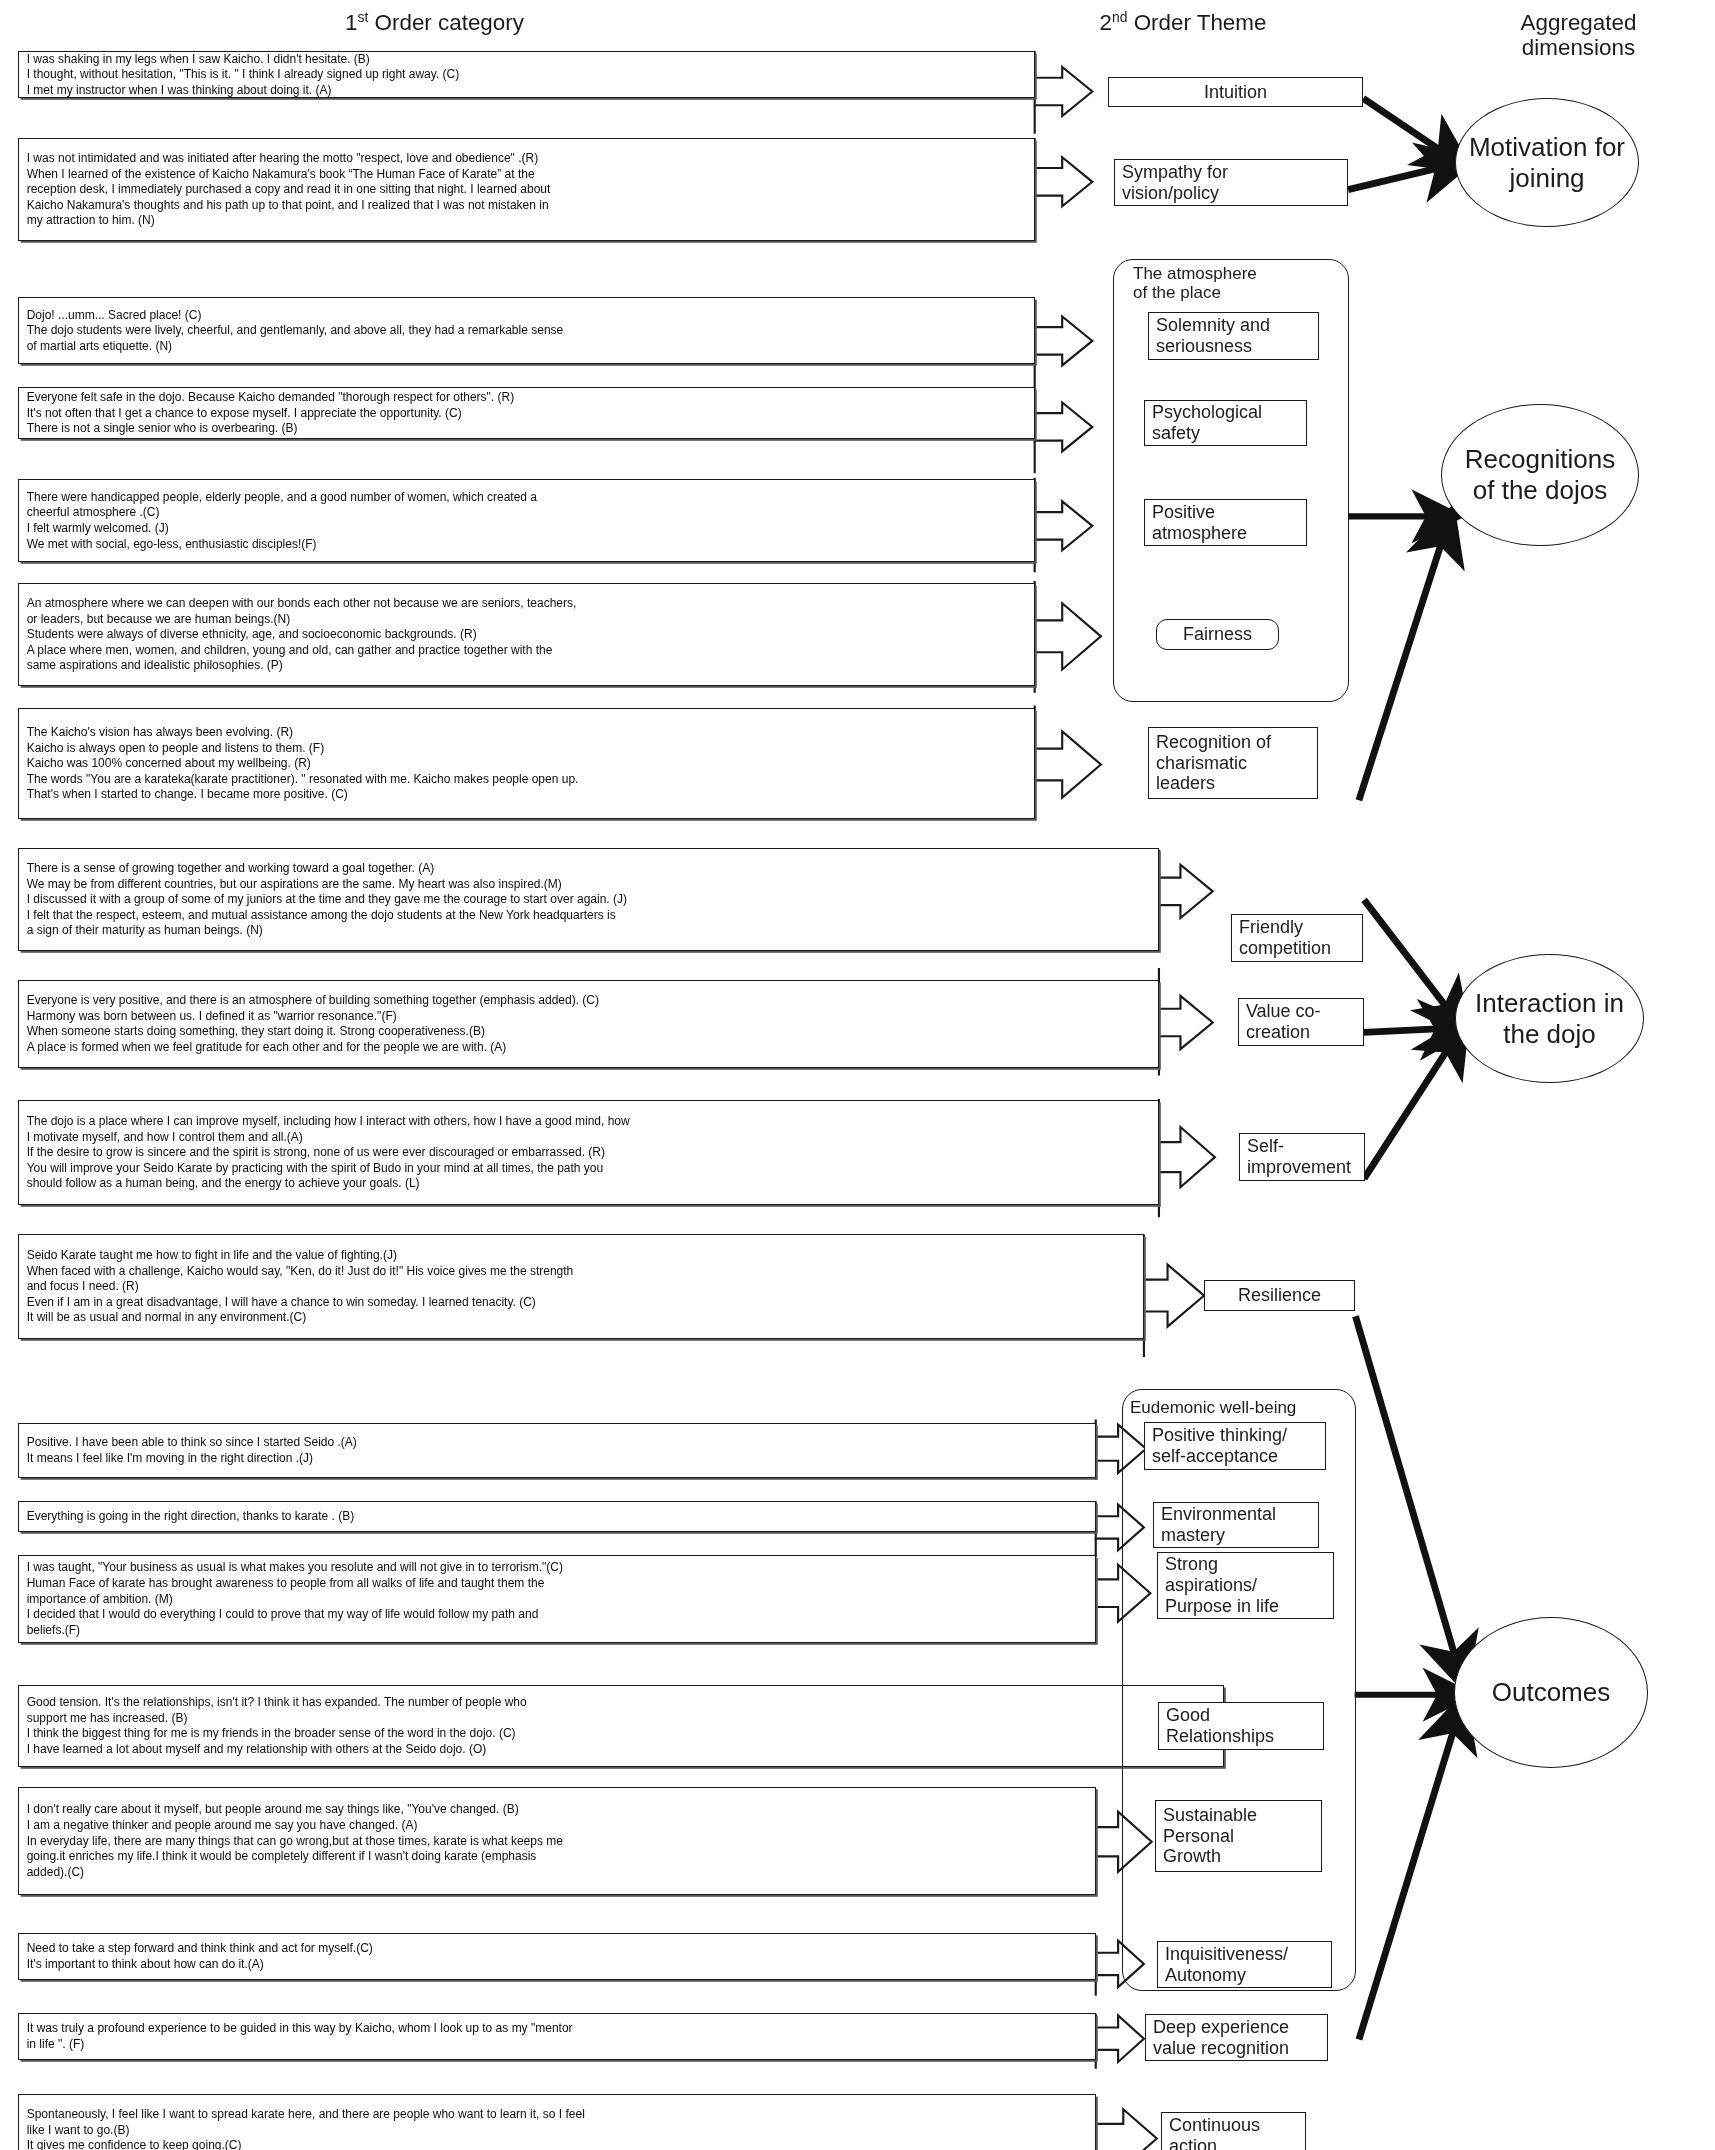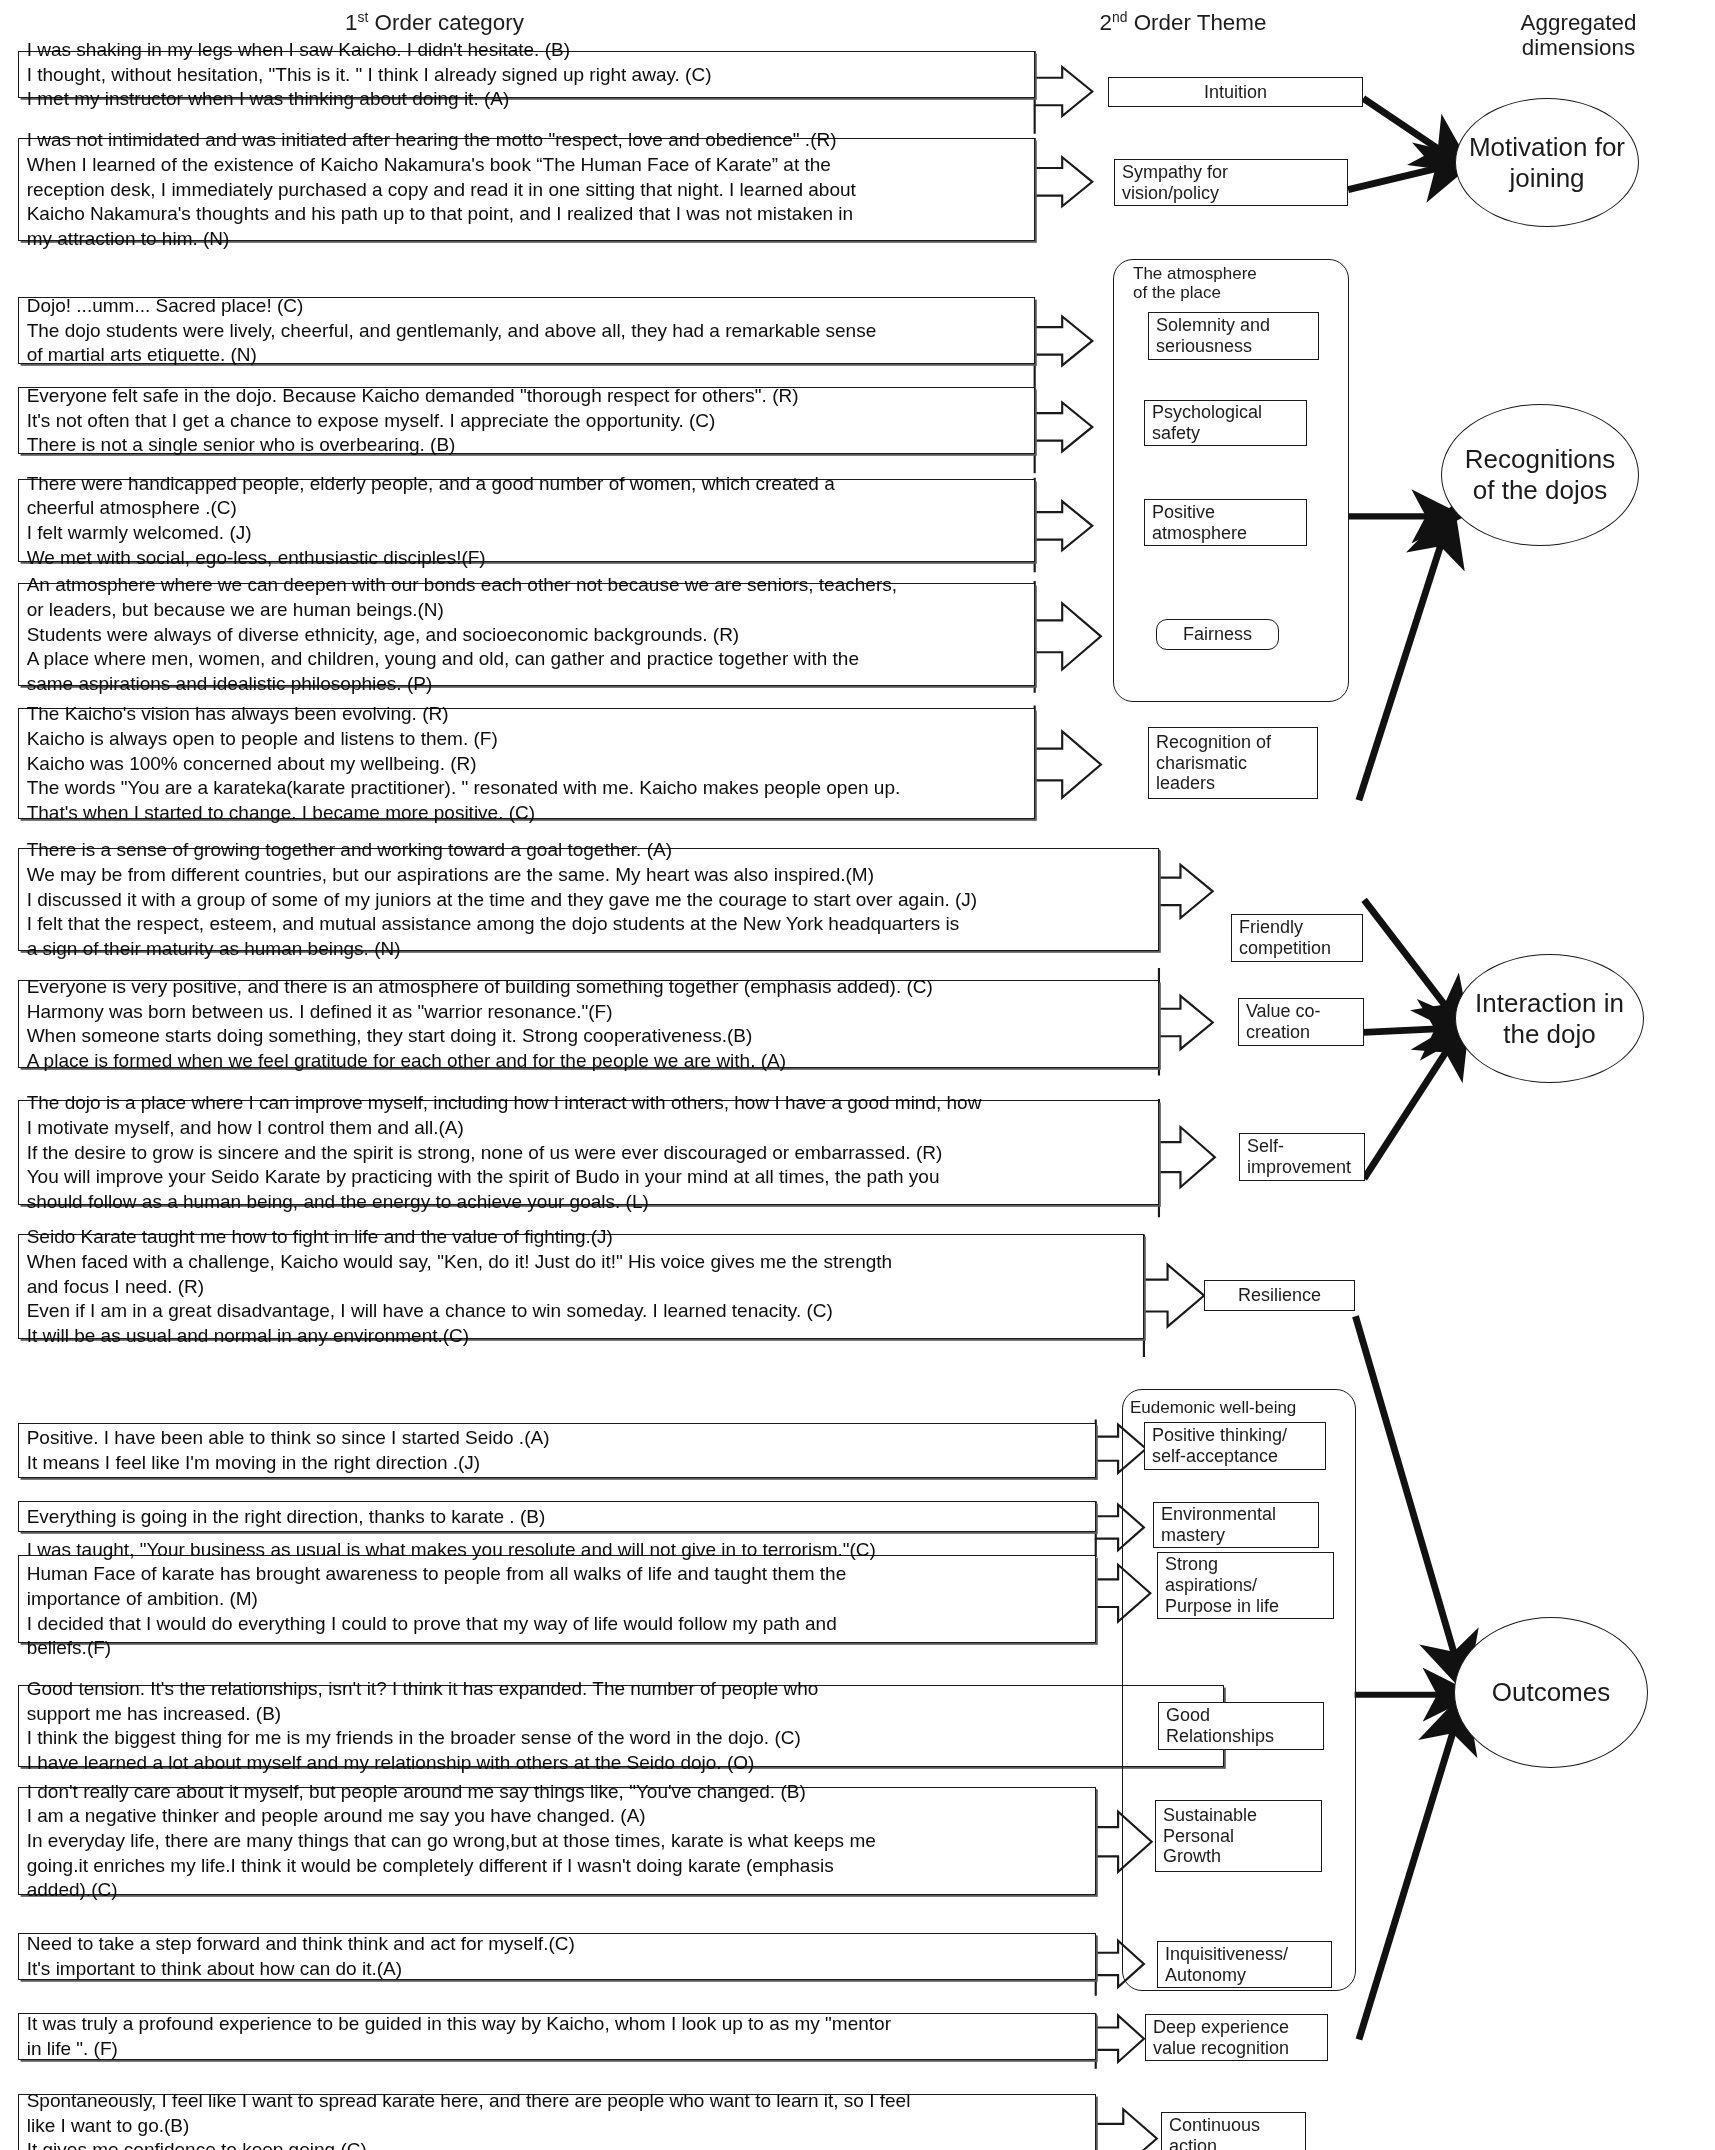--- a/index.html
+++ b/index.html
@@ -39,21 +39,21 @@
   #hdr-second { left: 1024px; top: 9.5px;  width: 318px; }
   #hdr-third  { left: 1445px; top: 9.5px;  width: 267px; }
   
   .quote-box {
     position: absolute;
     box-sizing: border-box;
     border: 1.3px solid #1a1a1a;
     background: #ffffff;
     box-shadow: 2.2px 2.2px 0 -0.4px #5a5a5a;
     padding: 4.3px 6px 3.4px 7.7px;
-    font-size: 19px;
+    font-size: 12px;
     line-height: 1.30;
     color: #0d0d0d;
     white-space: pre-line;
     display: flex;
     flex-direction: column;
     justify-content: center;
   }
   
   .theme-box {
     position: absolute;
@@ -224,21 +224,21 @@
 I thought, without hesitation, "This is it. " I think I already signed up right away. (C)
 I met my instructor when I was thinking about doing it. (A)</div>
   <div class="quote-box" style="left:18px;  top:138px;  width:1017px; height:103px;">I was not intimidated and was initiated after hearing the motto "respect, love and obedience" .(R)
 When I learned of the existence of Kaicho Nakamura's book “The Human Face of Karate” at the
 reception desk, I immediately purchased a copy and read it in one sitting that night. I learned about
 Kaicho Nakamura's thoughts and his path up to that point, and I realized that I was not mistaken in
 my attraction to him. (N)</div>
   <div class="quote-box" style="left:18px;  top:297px;  width:1017px; height:67px;">Dojo! ...umm... Sacred place! (C)
 The dojo students were lively, cheerful, and gentlemanly, and above all, they had a remarkable sense
 of martial arts etiquette. (N)</div>
-  <div class="quote-box" style="left:18px;  top:387px;  width:1017px; height:67px;">Everyone felt safe in the dojo. Because Kaicho demanded "thorough respect for others". (R)
+  <div class="quote-box" style="left:18px;  top:387px;  width:1017px; height:52px;">Everyone felt safe in the dojo. Because Kaicho demanded "thorough respect for others". (R)
 It's not often that I get a chance to expose myself. I appreciate the opportunity. (C)
 There is not a single senior who is overbearing. (B)</div>
   <div class="quote-box" style="left:18px;  top:479px; width:1017px; height:83px;">There were handicapped people, elderly people, and a good number of women, which created a
 cheerful atmosphere .(C)
 I felt warmly welcomed. (J)
 We met with social, ego-less, enthusiastic disciples!(F)</div>
   <div class="quote-box" style="left:18px;  top:583px; width:1017px; height:103px;">An atmosphere where we can deepen with our bonds each other not because we are seniors, teachers,
 or leaders, but because we are human beings.(N)
 Students were always of diverse ethnicity, age, and socioeconomic backgrounds. (R)
 A place where men, women, and children, young and old, can gather and practice together with the

